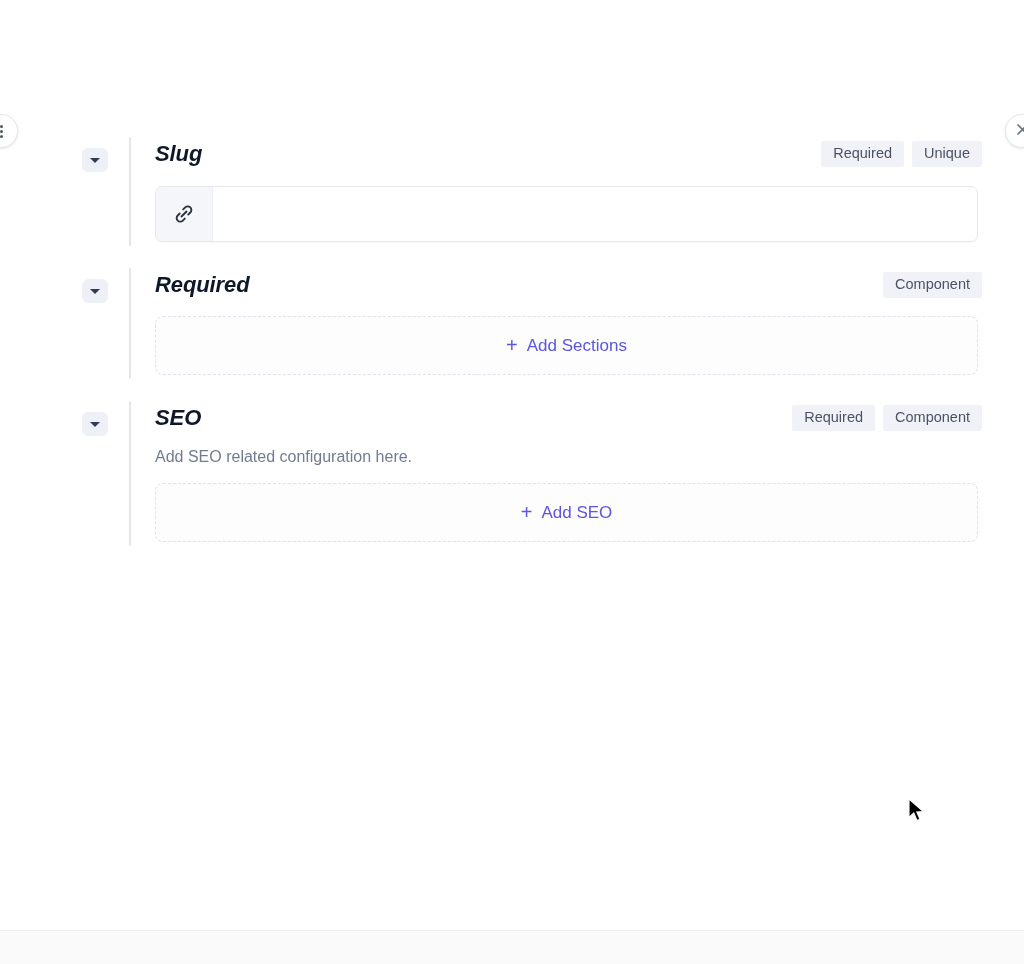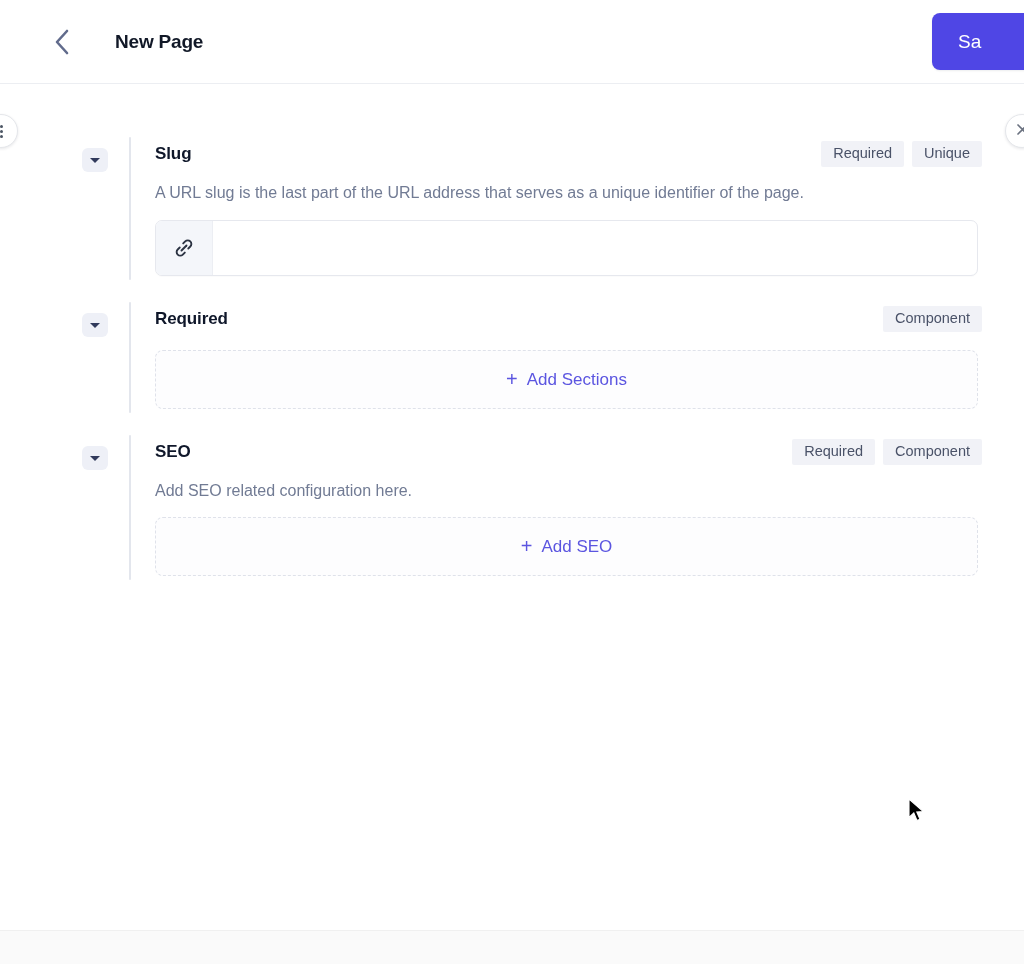--- a/index.html
+++ b/index.html
@@ -172,24 +172,25 @@
   }
 
   .field-head {
     display: flex;
     align-items: center;
     justify-content: space-between;
     min-height: 34px;
   }
 
   .field-label {
-    font-size: 17px;
+    font-size: 22px;
     font-weight: 700;
     color: #0f172a;
     letter-spacing: -0.1px;
+    font-style: italic;
   }
 
   .badges {
     display: flex;
     gap: 8px;
     align-items: center;
   }
   .badge {
     background: #f1f2f7;
     color: #4a5268;
@@ -292,34 +293,20 @@
     height: 28px;
     z-index: 60;
     pointer-events: none;
   }
 </style>
 </head>
 <body>
 
 <div class="app">
 
-  <div class="header">
-
-    <button class="back-button">
-      <span>
-        <svg width="22" height="30" viewBox="0 0 22 30" fill="none">
-          <path d="M16 4 L6 15 L16 26" stroke="#616b8c" stroke-width="2.6" stroke-linecap="round" stroke-linejoin="round"></path>
-        </svg>
-      </span>
-    </button>
-
-    <div class="page-title">New Page</div>
-
-    <button class="save-button">Sa</button>
-  </div>
 
   <div class="edge-circle left">
     <span class="dots-icon">
       <i></i>
         <i></i>
         <i></i>
     </span>
   </div>
 
   <div class="edge-circle right">
@@ -339,21 +326,20 @@
         </button>
         <div class="rail"></div>
         <div class="field-content">
           <div class="field-head">
             <div class="field-label">Slug</div>
             <div class="badges">
               <span class="badge">Required</span>
               <span class="badge">Unique</span>
             </div>
           </div>
-          <div class="field-desc">A URL slug is the last part of the URL address that serves as a unique identifier of the page.</div>
 
           <div class="input-wrap">
             <span class="input-prefix">
               <svg width="24" height="24" viewBox="0 0 24 24" fill="none">
                 <path d="M9.5 14.5 L14.5 9.5" stroke="#2b3342" stroke-width="1.9" stroke-linecap="round"></path>
                 <path d="M11.2 7.4 L13.2 5.4 a3.6 3.6 0 0 1 5.1 5.1 l-2 2" stroke="#2b3342" stroke-width="1.9" stroke-linecap="round"></path>
                 <path d="M12.8 16.6 L10.8 18.6 a3.6 3.6 0 0 1 -5.1 -5.1 l2 -2" stroke="#2b3342" stroke-width="1.9" stroke-linecap="round"></path>
               </svg>
             </span>
             <input class="input-field" type="text" value="" placeholder="" style="">

